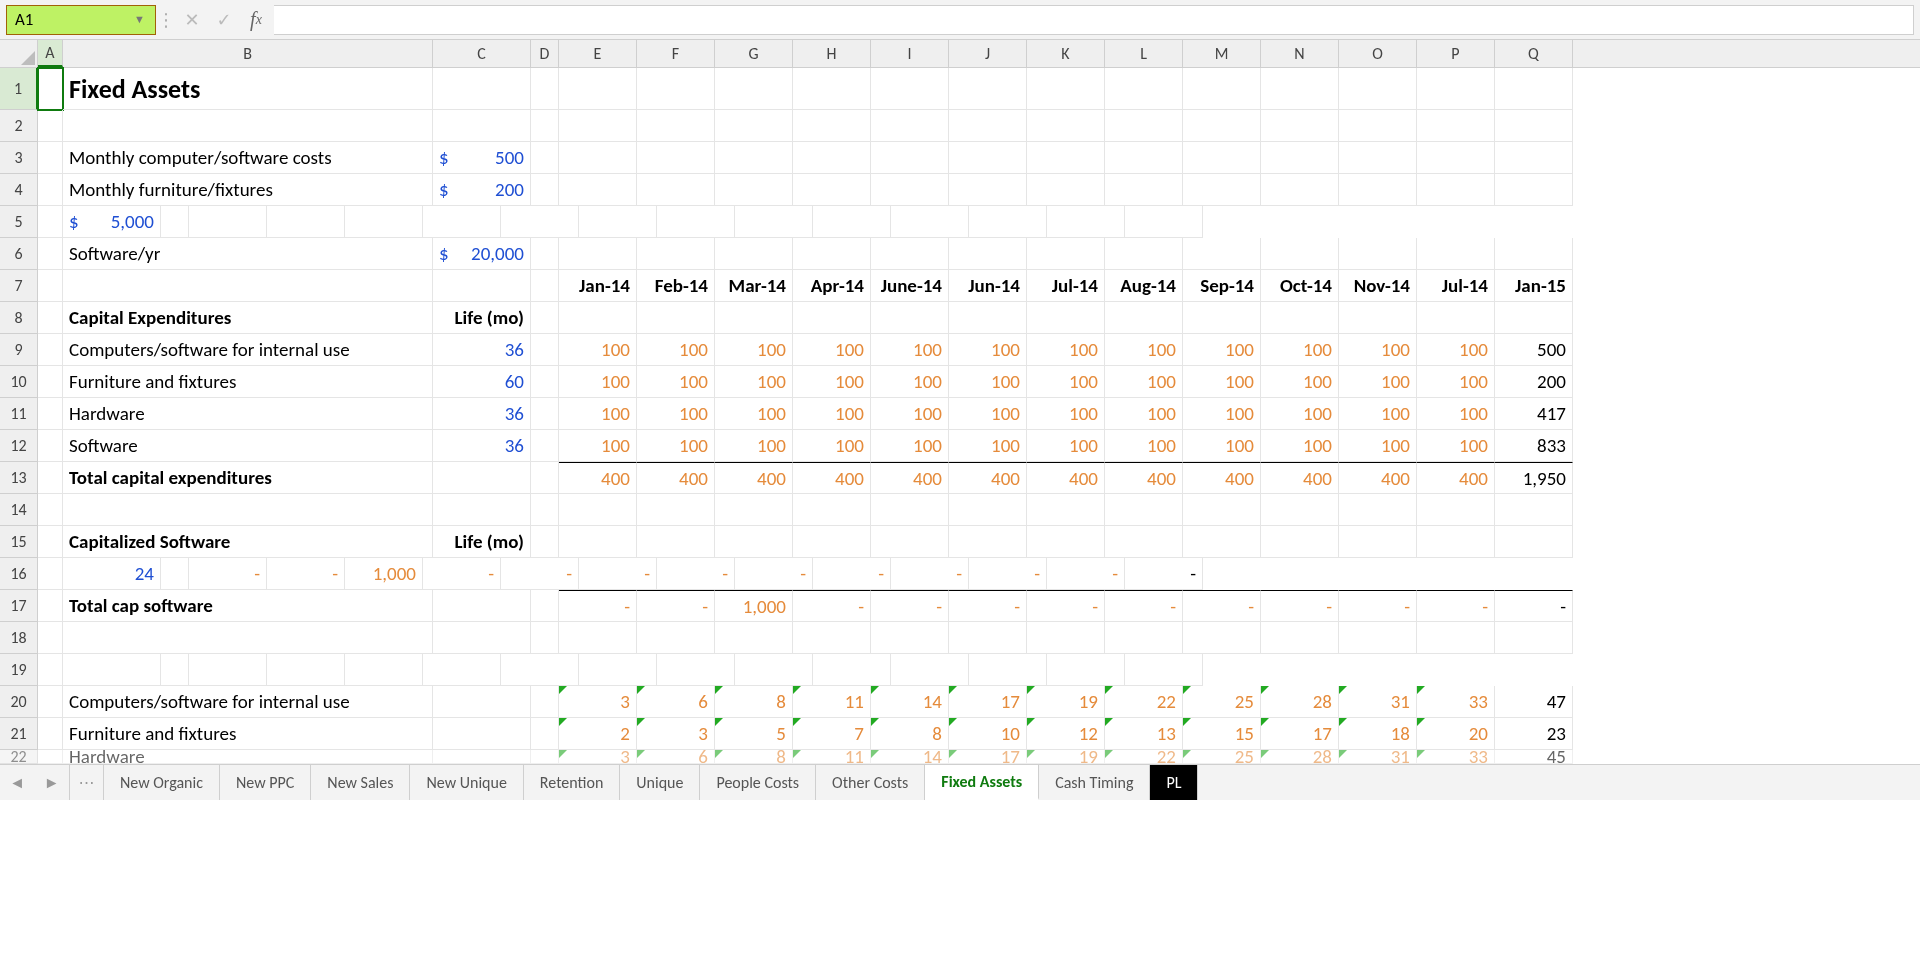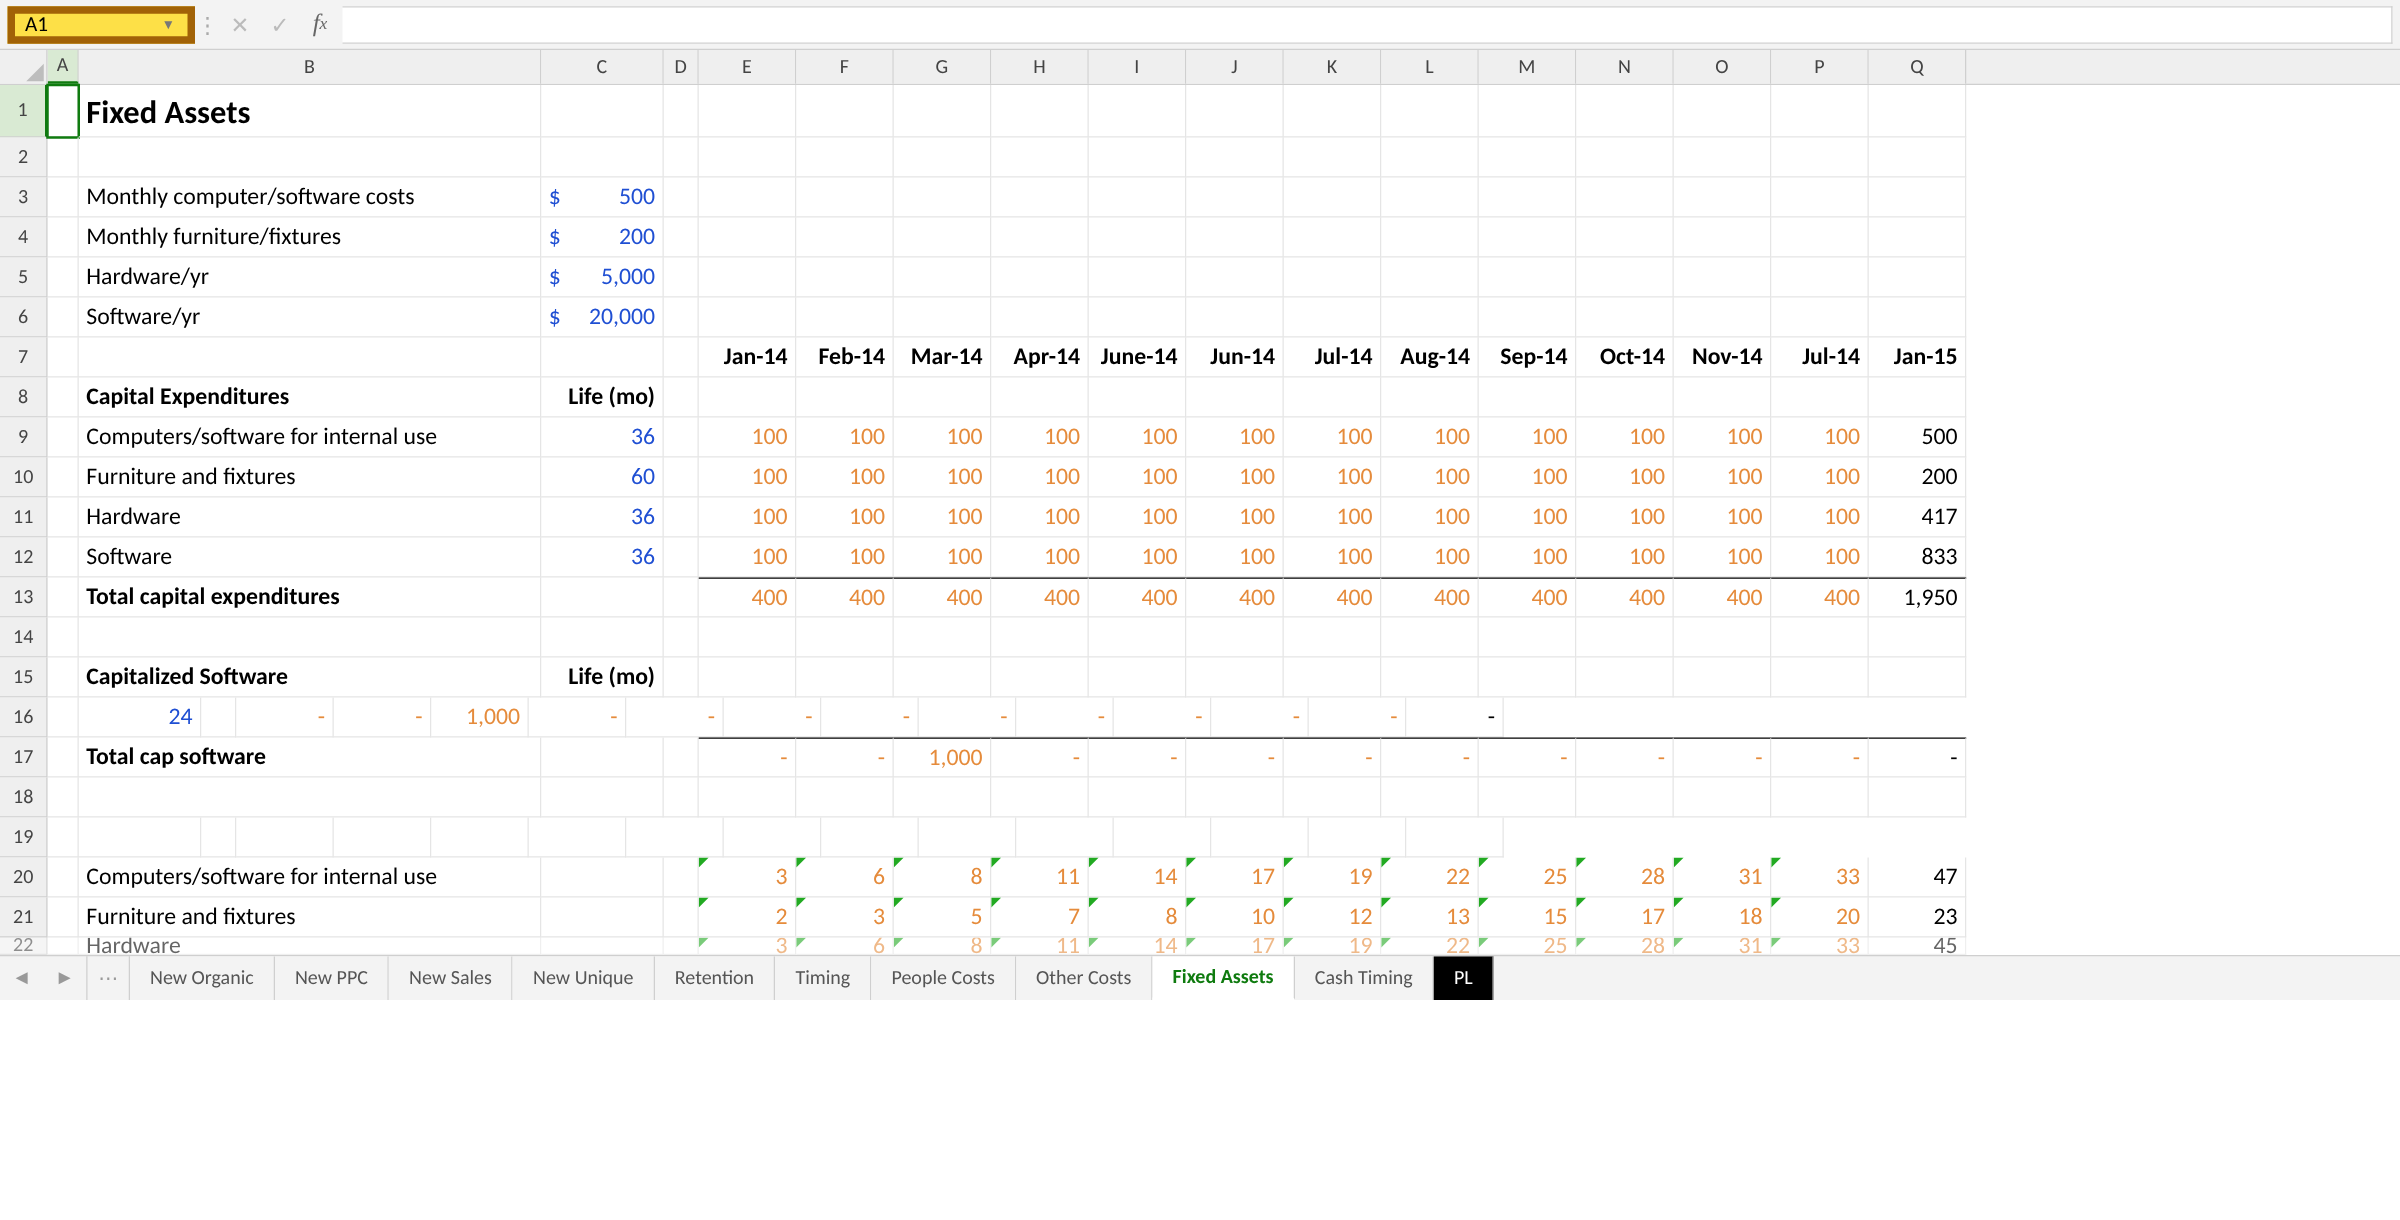--- a/index.html
+++ b/index.html
@@ -15,22 +15,22 @@
     display: flex;
     align-items: center;
     height: 40px;
     background: #f3f3f3;
     border-bottom: 1px solid #cfcfcf;
     padding: 4px 6px;
   }
   .name-box {
     width: 150px;
     height: 30px;
-    background: #fde047;
-    border: 6px solid #a16207;
+    background: #bef264;
+    border: 1px solid #a16207;
     display: flex;
     align-items: center;
     padding: 0 8px;
     font-size: 17px;
   }
   .name-box .nb-text { flex: 1; }
   .name-box .dd {
     font-size: 11px;
     color: #777;
     padding: 0 2px;
@@ -319,23 +319,20 @@
         <div class="cell" style="width: 78px;"></div>
         <div class="cell" style="width: 78px;"></div>
         <div class="cell" style="width: 78px;"></div>
         <div class="cell" style="width: 78px;"></div>
         <div class="cell" style="width: 78px;"></div>
         <div class="cell" style="width: 78px;"></div>
       </div>
       <div class="row">
         <div class="rh">5</div>
         <div class="cell" style="width: 25px;"></div>
-        <div class="cell" style="width: 370px;">
-          <span>Hardware/yr</span>
-        </div>
         <div class="cell blue right" style="width: 98px;">
           <span class="prefix">$</span>
           <span>5,000</span>
         </div>
         <div class="cell" style="width: 28px;"></div>
         <div class="cell" style="width: 78px;"></div>
         <div class="cell" style="width: 78px;"></div>
         <div class="cell" style="width: 78px;"></div>
         <div class="cell" style="width: 78px;"></div>
         <div class="cell" style="width: 78px;"></div>
@@ -1021,20 +1018,20 @@
     <span>◄</span>
     <span>►</span>
   </div>
   <div class="ts-scroll">⋯</div>
   <div id="tabs" style="display:flex; overflow:hidden;">
       <div class="tab">New Organic</div>
       <div class="tab">New PPC</div>
       <div class="tab">New Sales</div>
       <div class="tab">New Unique</div>
       <div class="tab">Retention</div>
-      <div class="tab">Timing</div>
+      <div class="tab">Unique</div>
       <div class="tab">People Costs</div>
       <div class="tab">Other Costs</div>
       <div class="tab active">Fixed Assets</div>
       <div class="tab">Cash Timing</div>
       <div class="tab dark">PL</div>
     </div>
 </div>
 
 </body></html>

